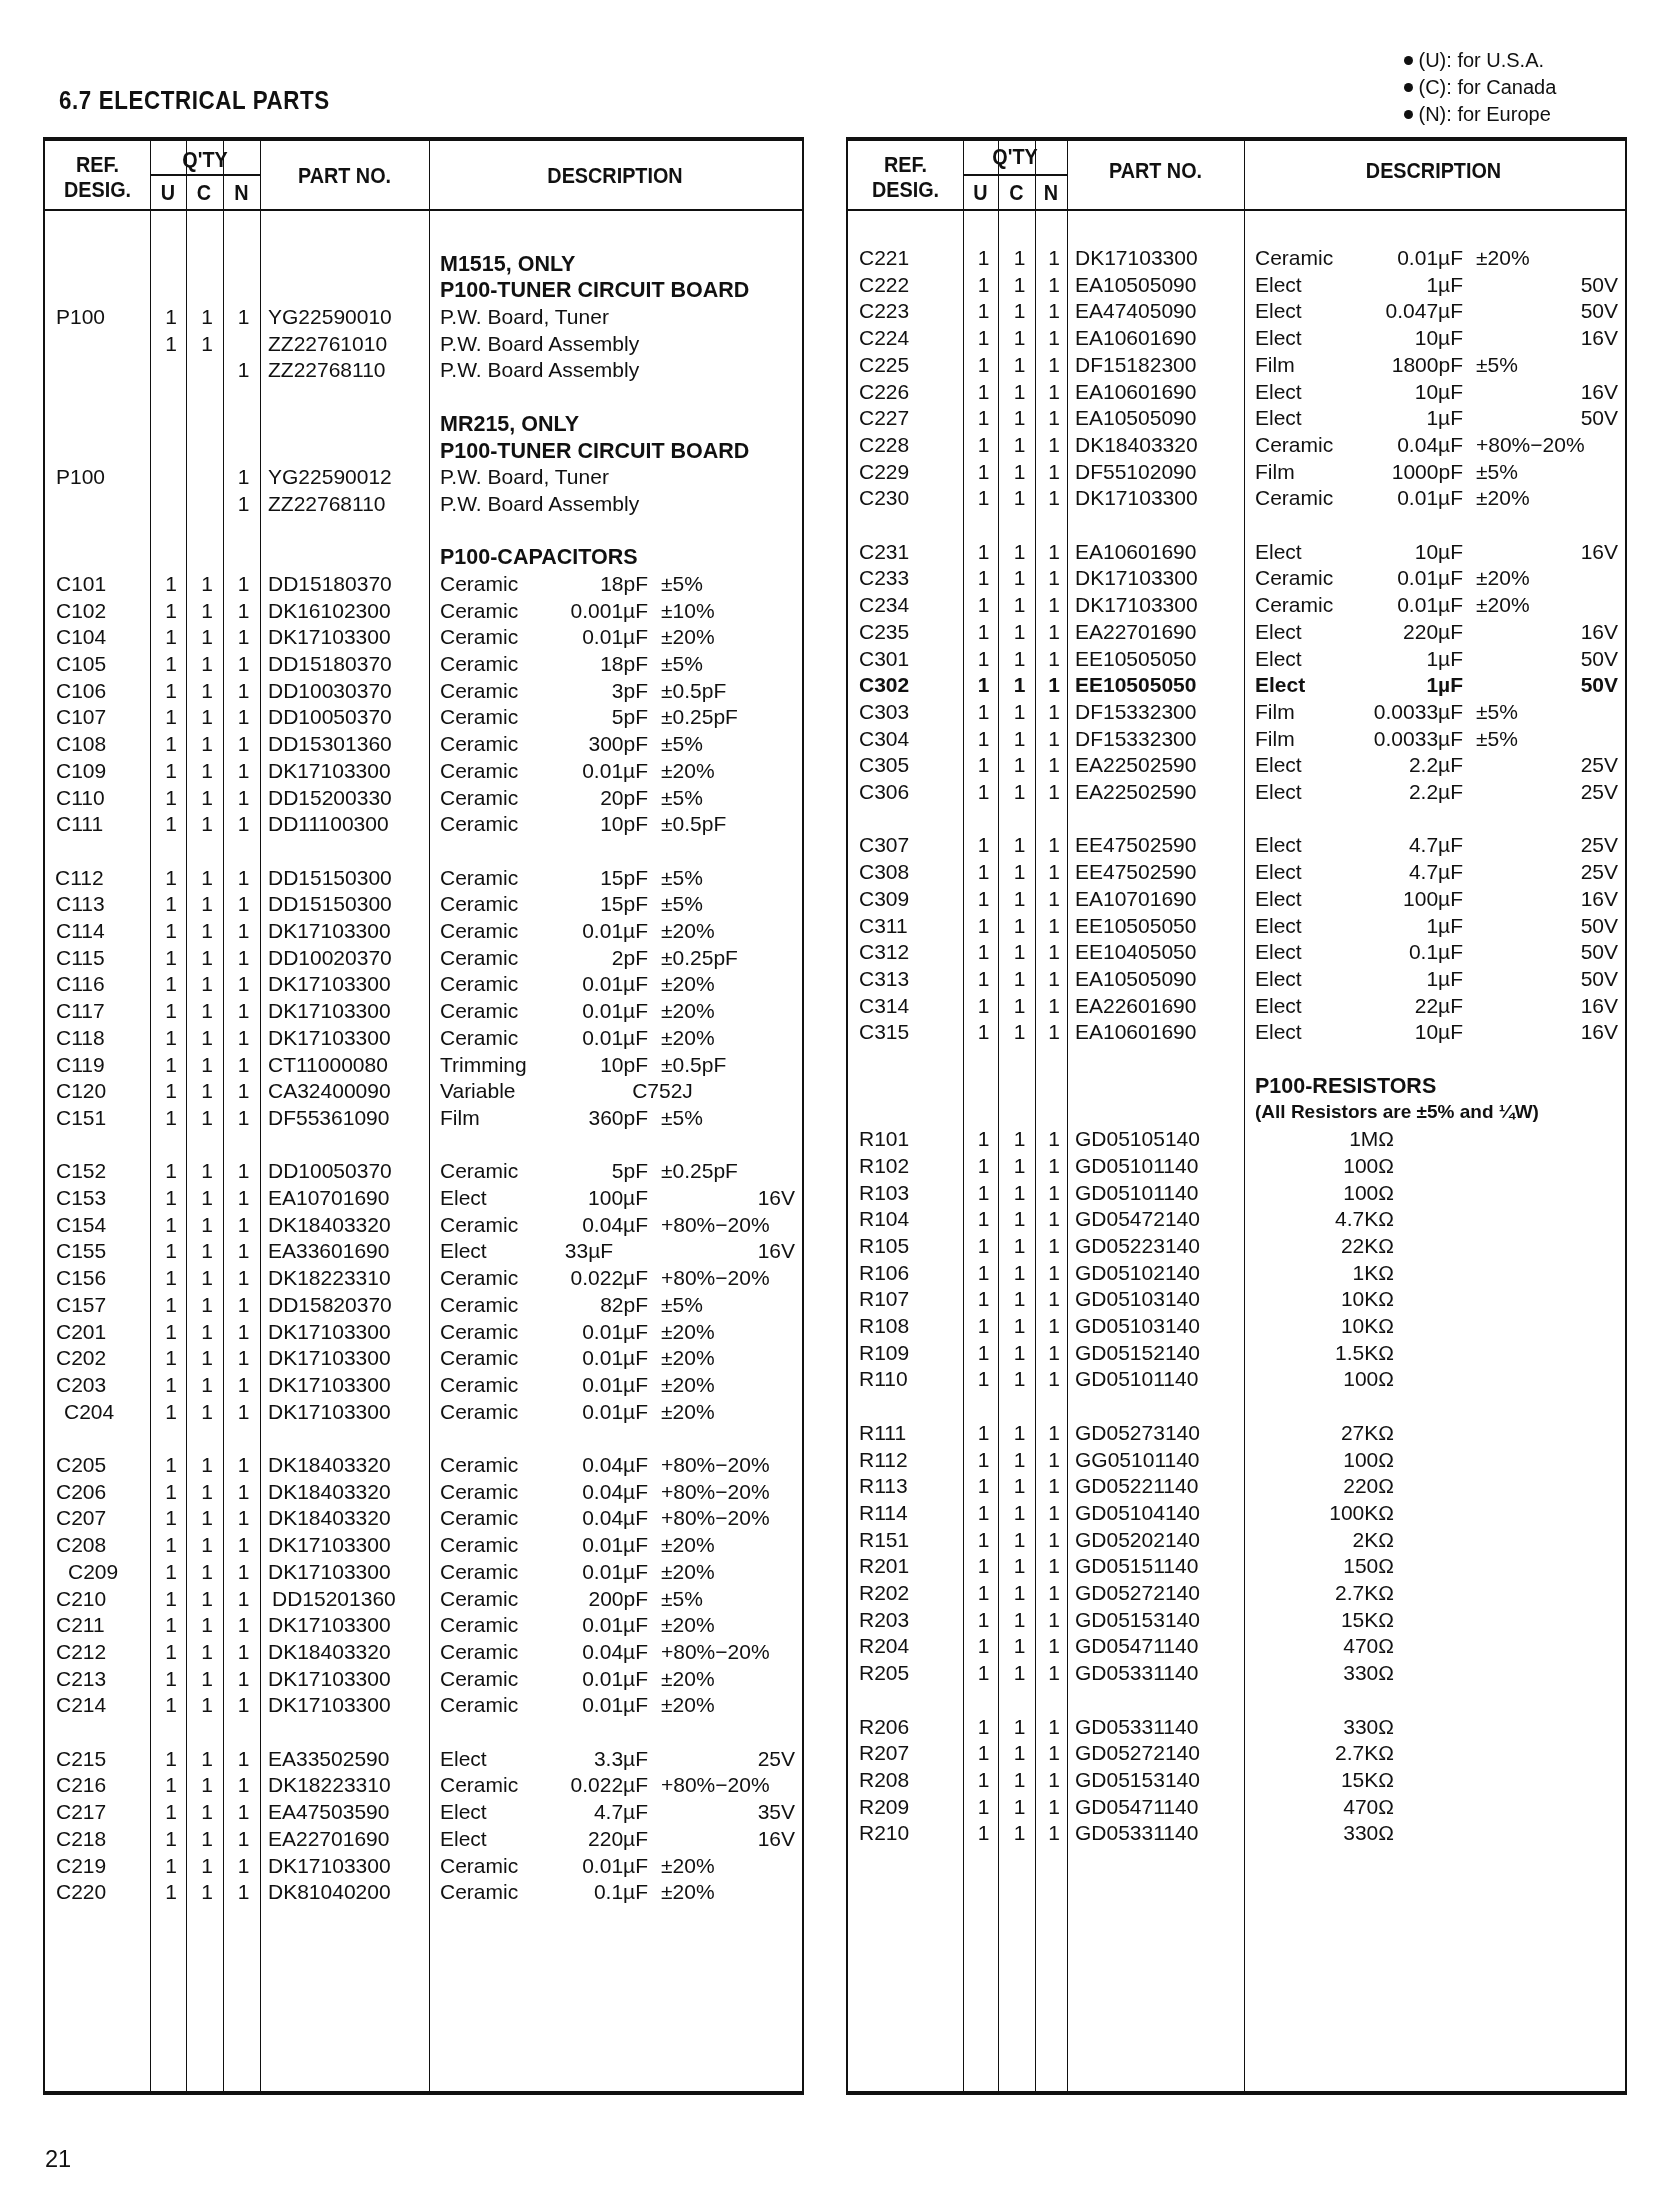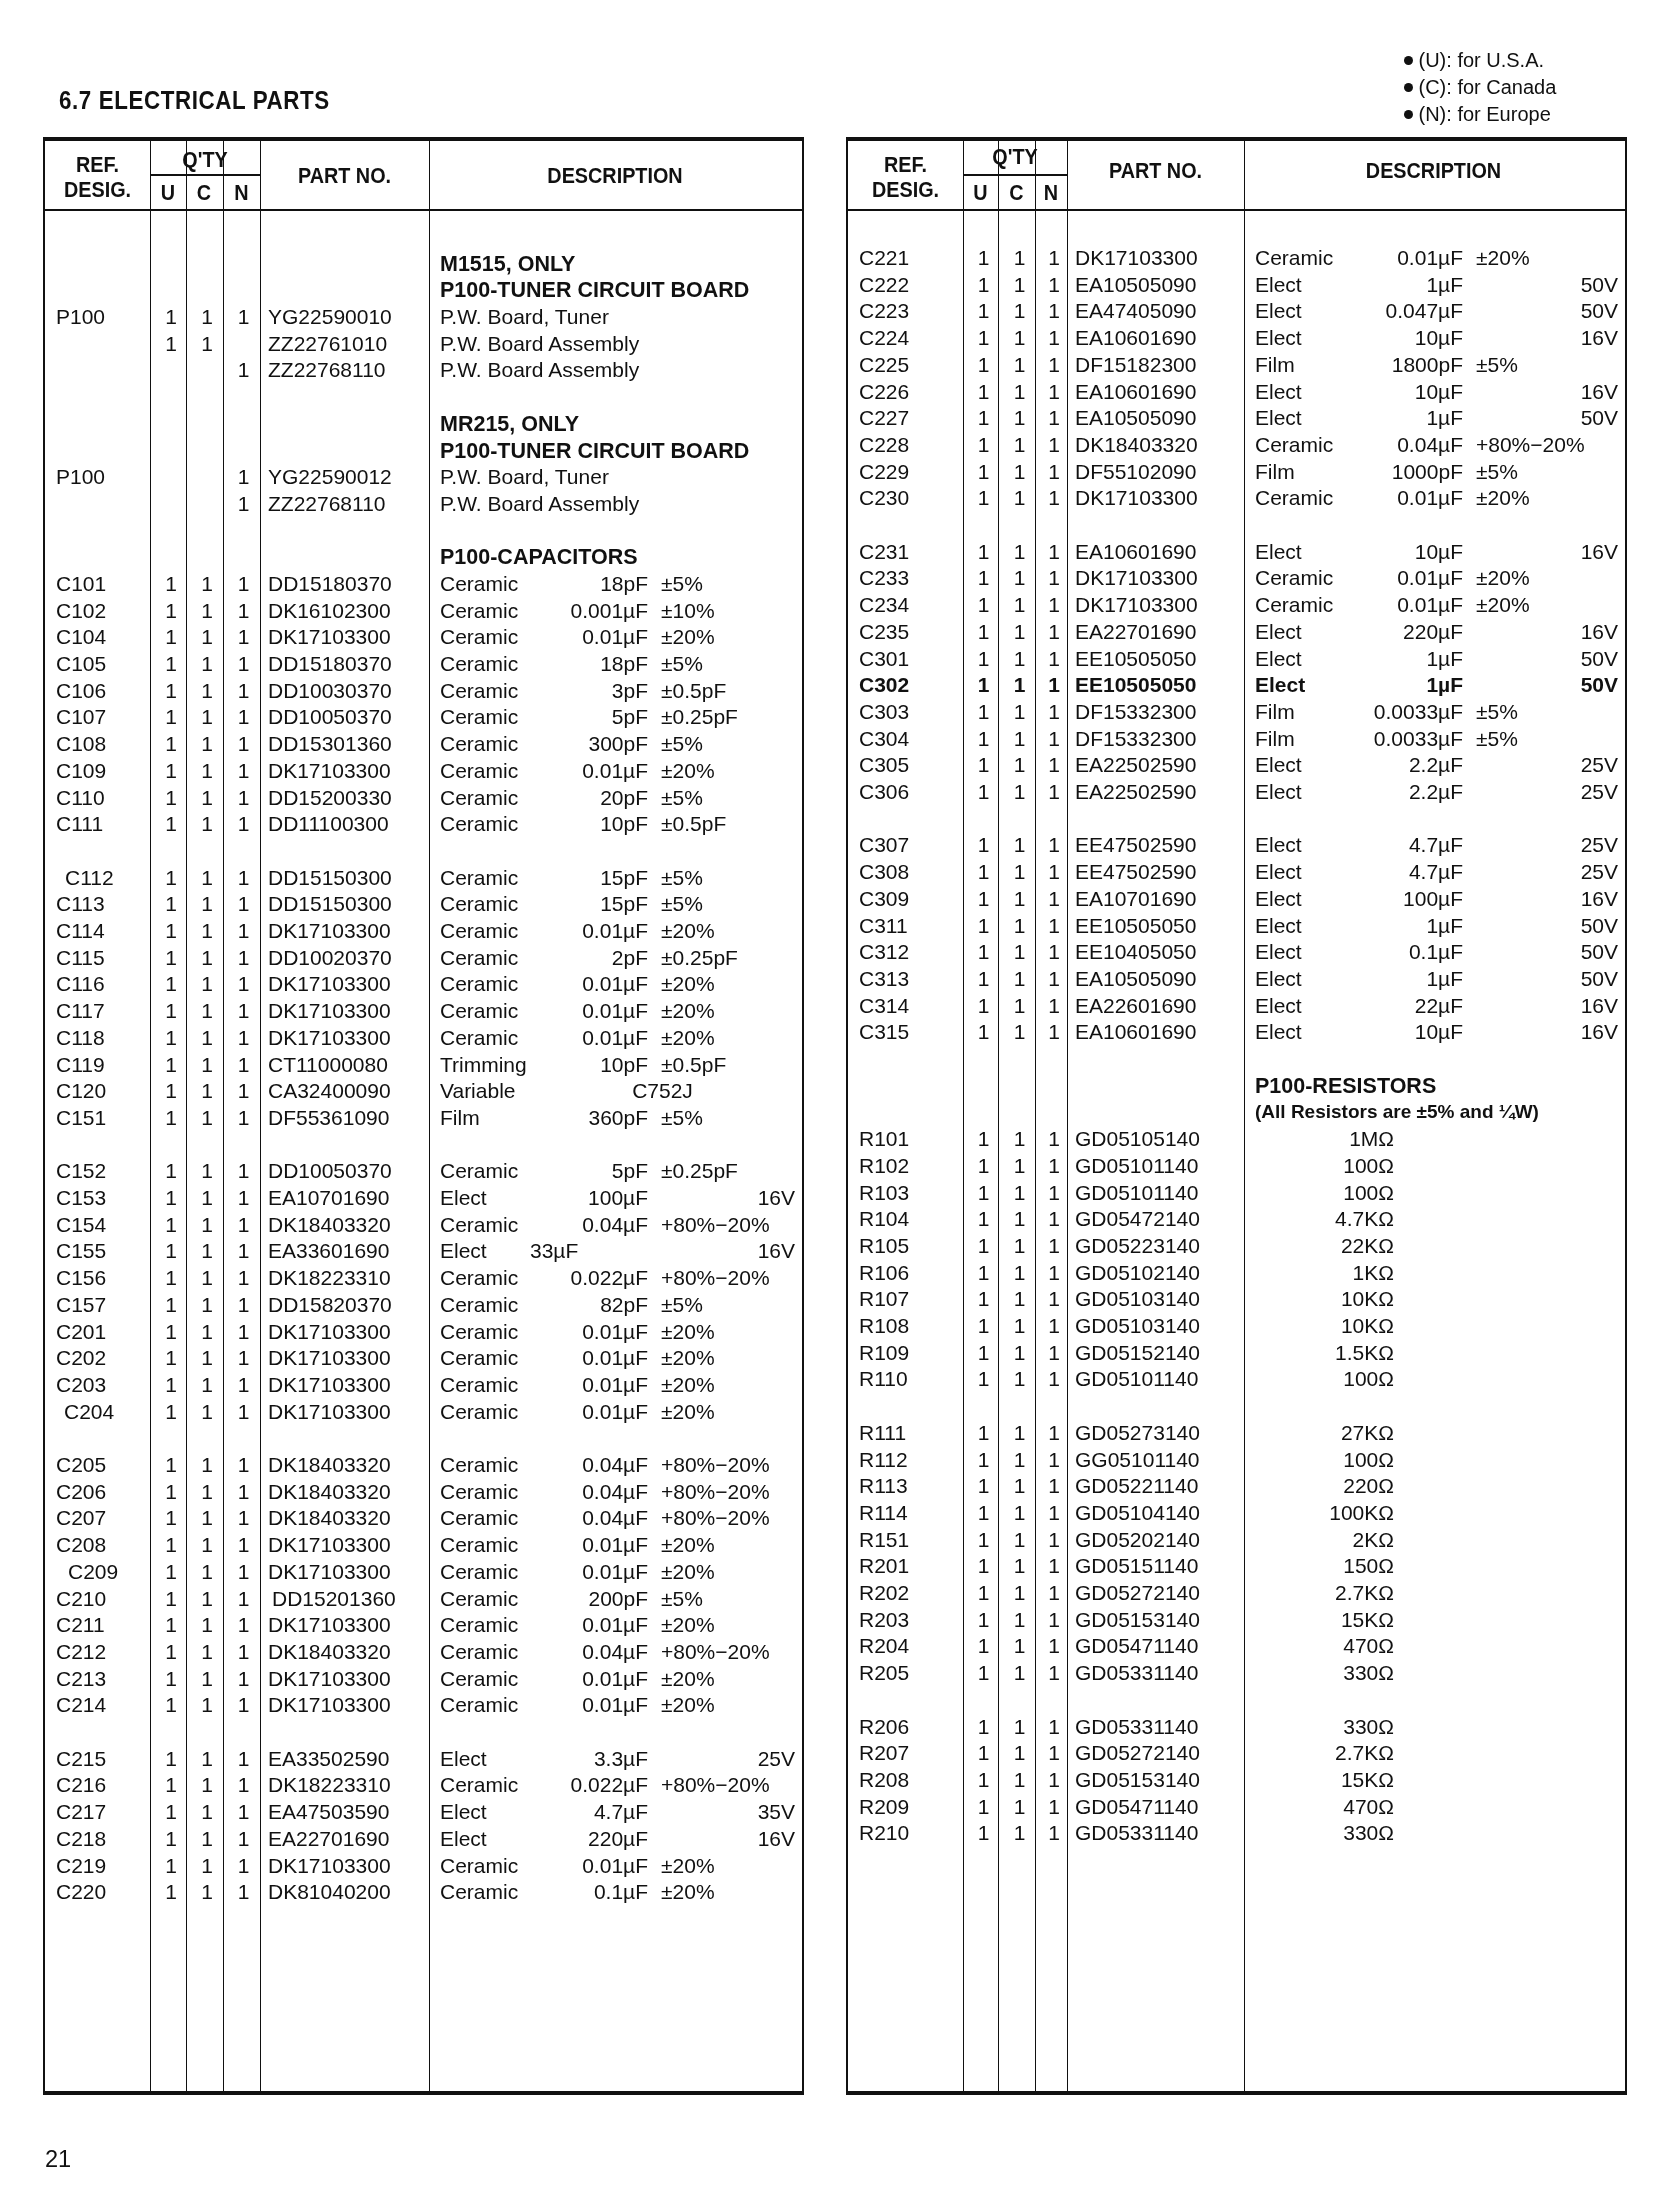--- a/index.html
+++ b/index.html
@@ -215,21 +215,21 @@
         <span class="cell" style="left:108px;width:36px;text-align:center">1</span>
         <span class="cell" style="left:144px;width:36px;text-align:center">1</span>
         <span class="cell" style="left:180px;width:37px;text-align:center">1</span>
         <span class="cell" style="left:223px">DD11100300</span>
         <span class="cell" style="left:395px">Ceramic</span>
         <span class="cell" style="left:485px;width:118px;text-align:right">10pF</span>
         <span class="cell" style="left:616px">±0.5pF</span>
         <span class="cell" style="right:7px;text-align:right"></span>
       </div>
       <div class="row" style="top: 656px;">
-        <span class="cell" style="left:20px">C112</span>
+        <span class="cell" style="left:10px">C112</span>
         <span class="cell" style="left:108px;width:36px;text-align:center">1</span>
         <span class="cell" style="left:144px;width:36px;text-align:center">1</span>
         <span class="cell" style="left:180px;width:37px;text-align:center">1</span>
         <span class="cell" style="left:223px">DD15150300</span>
         <span class="cell" style="left:395px">Ceramic</span>
         <span class="cell" style="left:485px;width:118px;text-align:right">15pF</span>
         <span class="cell" style="left:616px">±5%</span>
         <span class="cell" style="right:7px;text-align:right"></span>
       </div>
       <div class="row" style="top: 682px;">
@@ -362,21 +362,21 @@
         <span class="cell" style="left:616px">+80%−20%</span>
         <span class="cell" style="right:7px;text-align:right"></span>
       </div>
       <div class="row" style="top: 1029px;">
         <span class="cell" style="left:11px">C155</span>
         <span class="cell" style="left:108px;width:36px;text-align:center">1</span>
         <span class="cell" style="left:144px;width:36px;text-align:center">1</span>
         <span class="cell" style="left:180px;width:37px;text-align:center">1</span>
         <span class="cell" style="left:223px">EA33601690</span>
         <span class="cell" style="left:395px">Elect</span>
-        <span class="cell" style="left:485px;width:118px;text-align:left">33µF</span>
+        <span class="cell" style="left:485px;width:118px;text-align:center">33µF</span>
         <span class="cell" style="left:616px"></span>
         <span class="cell" style="right:7px;text-align:right">16V</span>
       </div>
       <div class="row" style="top: 1056px;">
         <span class="cell" style="left:11px">C156</span>
         <span class="cell" style="left:108px;width:36px;text-align:center">1</span>
         <span class="cell" style="left:144px;width:36px;text-align:center">1</span>
         <span class="cell" style="left:180px;width:37px;text-align:center">1</span>
         <span class="cell" style="left:223px">DK18223310</span>
         <span class="cell" style="left:395px">Ceramic</span>

